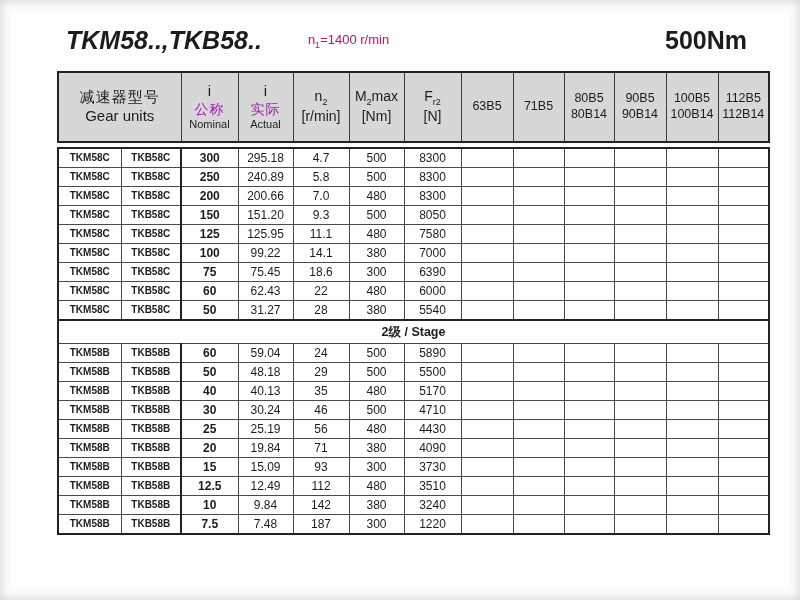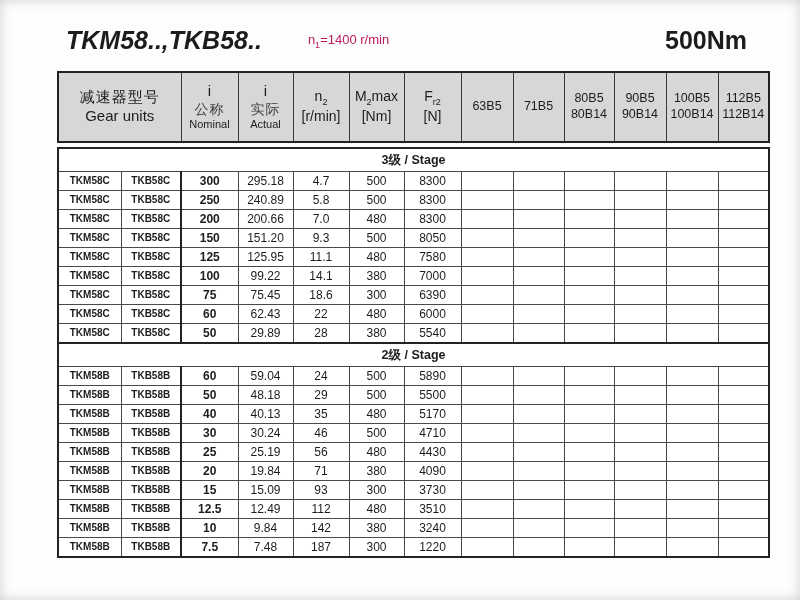--- a/index.html
+++ b/index.html
@@ -19,21 +19,21 @@
   col.c0{width:63px}col.c1{width:60px}col.c2{width:57px}col.c3{width:55px}
   col.c4{width:56px}col.c5{width:55px}col.c6{width:57px}col.c7{width:52px}
   col.c8{width:51px}col.c9{width:50px}col.c10{width:52px}col.c11{width:52px}col.c12{width:51px}
 
   table.hdr{border:2px solid #222;background:#d7d7d7;}
   table.hdr th{border:1px solid #3a3a3a;font-weight:normal;height:68px;
     text-align:center;vertical-align:middle;padding:0;line-height:1.25;}
   .h-cn{font-size:15px;letter-spacing:1px;}
   .h-en{font-size:15px;text-align:center;}
   .h-sym{font-size:15px;}
-  .h-cn-sm{font-size:14px;letter-spacing:1px;color:#404040;}
+  .h-cn-sm{font-size:14px;letter-spacing:1px;color:#a21caf;}
   .h-en-sm{font-size:11px;}
   .h-unit{font-size:14px;}
   .h-flange{font-size:12.5px;line-height:1.35;white-space:pre-line;}
 
   table.bdy{border:2px solid #222;background:#fff;margin-top:4px;}
   table.bdy td{border:1px solid #4a4a4a;height:18px;padding:0 2px;
     text-align:center;vertical-align:middle;font-size:12px;line-height:1;}
   table.bdy td.model{font-weight:bold;font-size:10px;}
   table.bdy td.inom{font-weight:bold;}
   table.bdy td.thickL{border-left:2px solid #222;}
@@ -121,23 +121,20 @@
         <col class="c5">
           <col class="c6">
           <col class="c7">
           <col class="c8">
           <col class="c9">
         <col class="c10">
           <col class="c11">
           <col class="c12">
       </colgroup>
       <tbody>
-          <tr class="stage-row">
-            <td colspan="13">3级 / Stage</td>
-          </tr>
           <tr>
             <td class="model">TKM58C</td>
             <td class="model">TKB58C</td>
             <td class="inom thickL">300</td>
             <td>295.18</td>
             <td>4.7</td>
             <td>500</td>
             <td>8300</td>
             <td></td>
             <td></td>
@@ -248,21 +245,21 @@
             <td></td>
             <td></td>
             <td></td>
             <td></td>
             <td></td>
           </tr>
           <tr>
             <td class="model">TKM58C</td>
             <td class="model">TKB58C</td>
             <td class="inom thickL">50</td>
-            <td>29.89</td>
+            <td>31.27</td>
             <td>28</td>
             <td>380</td>
             <td>5540</td>
             <td></td>
             <td></td>
             <td></td>
             <td></td>
             <td></td>
             <td></td>
           </tr>

